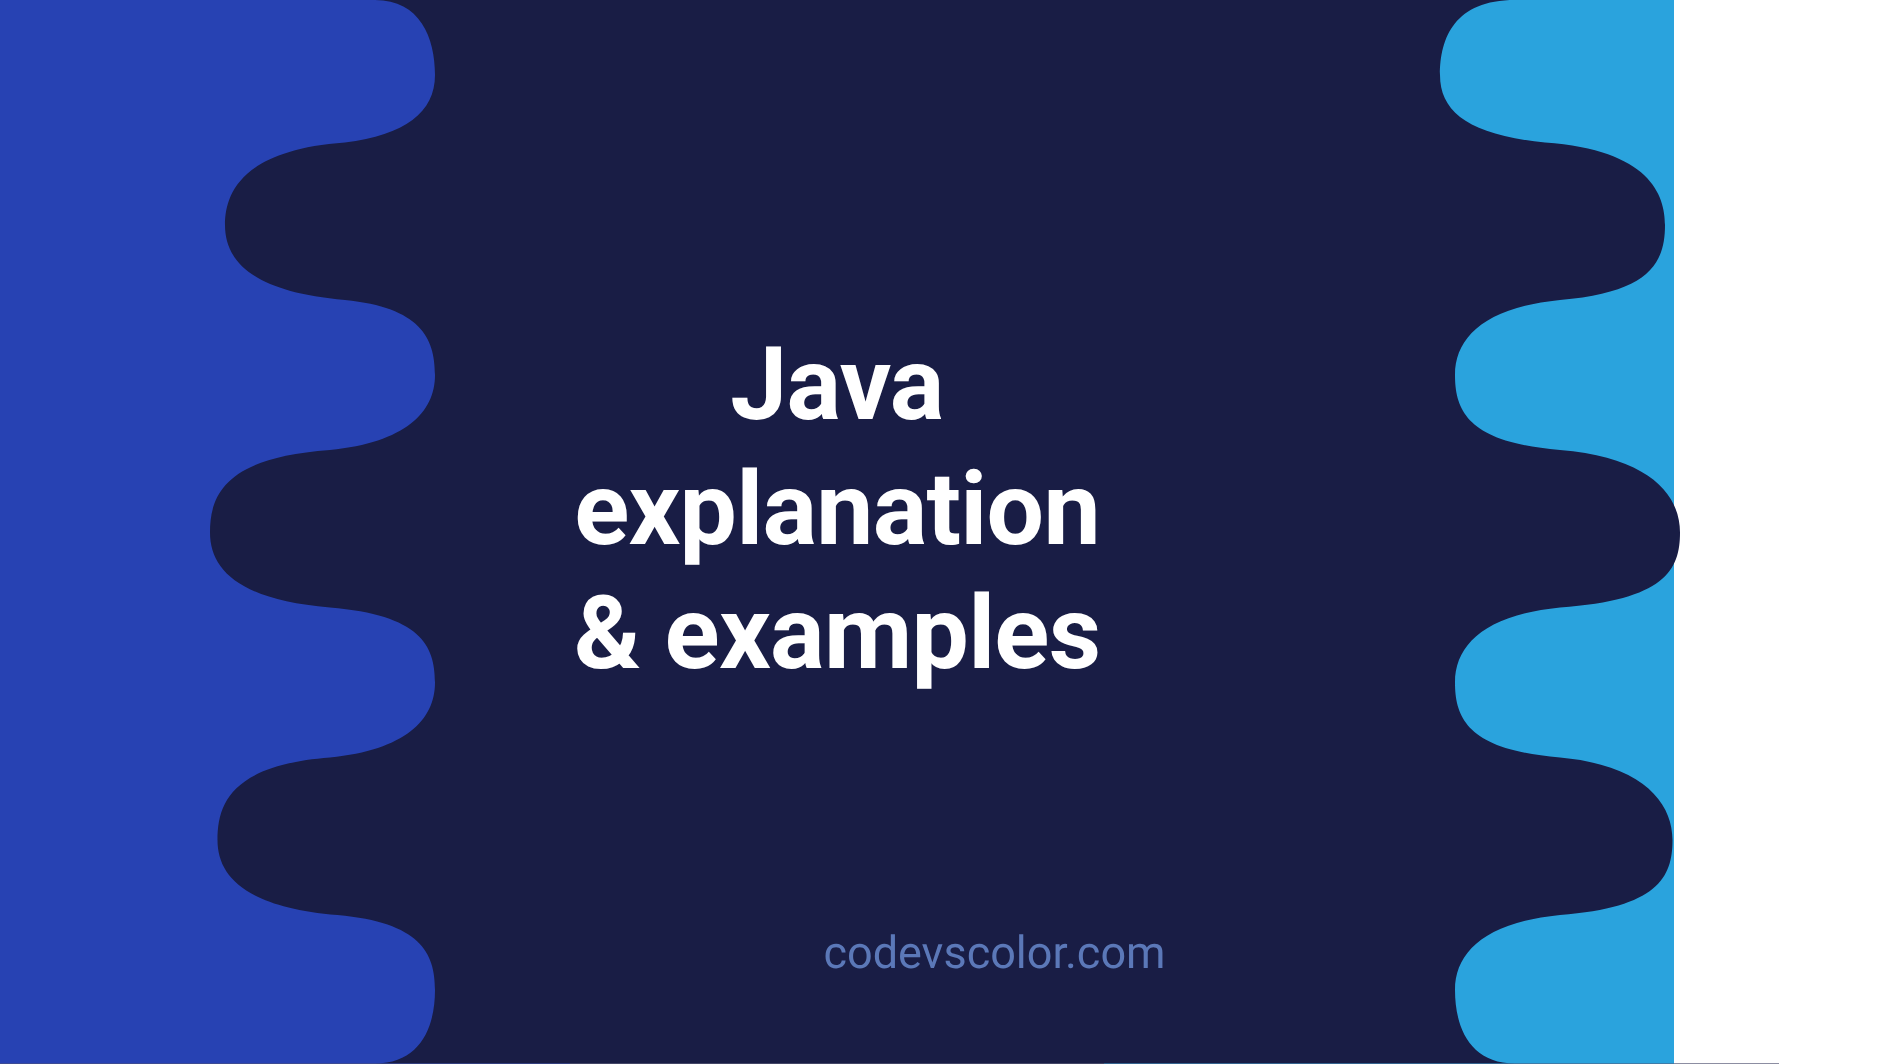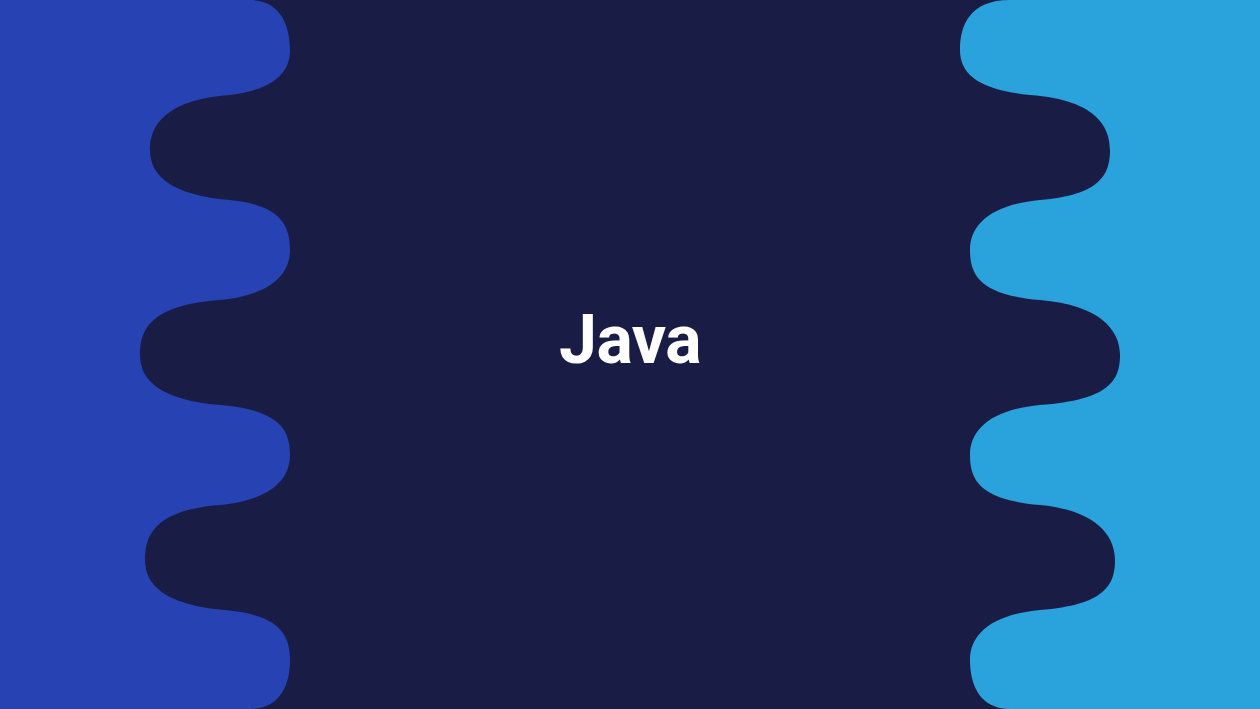--- a/index.html
+++ b/index.html
@@ -10,21 +10,21 @@
     
     body {
       width: 1260px;
       height: 709px;
       overflow: hidden;
       font-family: -apple-system, BlinkMacSystemFont, "Segoe UI", Roboto, Helvetica, Arial, sans-serif;
       position: relative;
     }
     
     .canvas {
-      width: 1260px;
+      width: 1116px;
       height: 709px;
       position: relative;
       background: #191d45;
     }
     
     .bg-left {
       position: absolute;
       left: 0;
       top: 0;
       width: 380px;
@@ -118,16 +118,19 @@
       C 1100 195 1110 175 1110 150
       C 1110 130 1100 100 1030 95
       C 980 90 960 75 960 50
       C 960 25 970 0 1010 0
       Z
     "></path>
   </svg>
 
   <div class="main-title">
     <span class="title-line">Java</span>
+    <span class="title-line">explanation</span>
+    <span class="title-line">&amp; examples</span>
   </div>
 
+  <div class="watermark">codevscolor.com</div>
 
 </div>
 
 </body></html>

